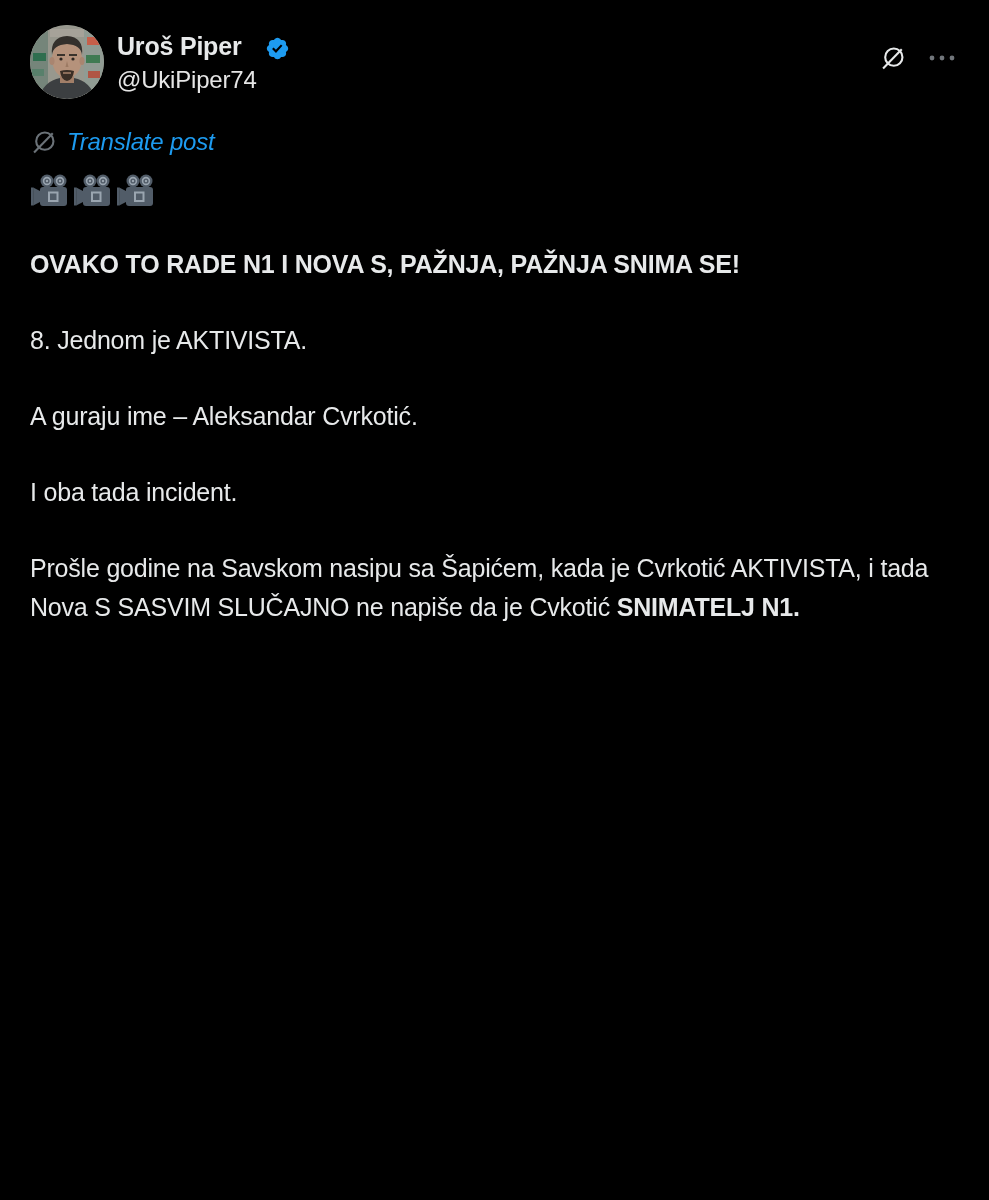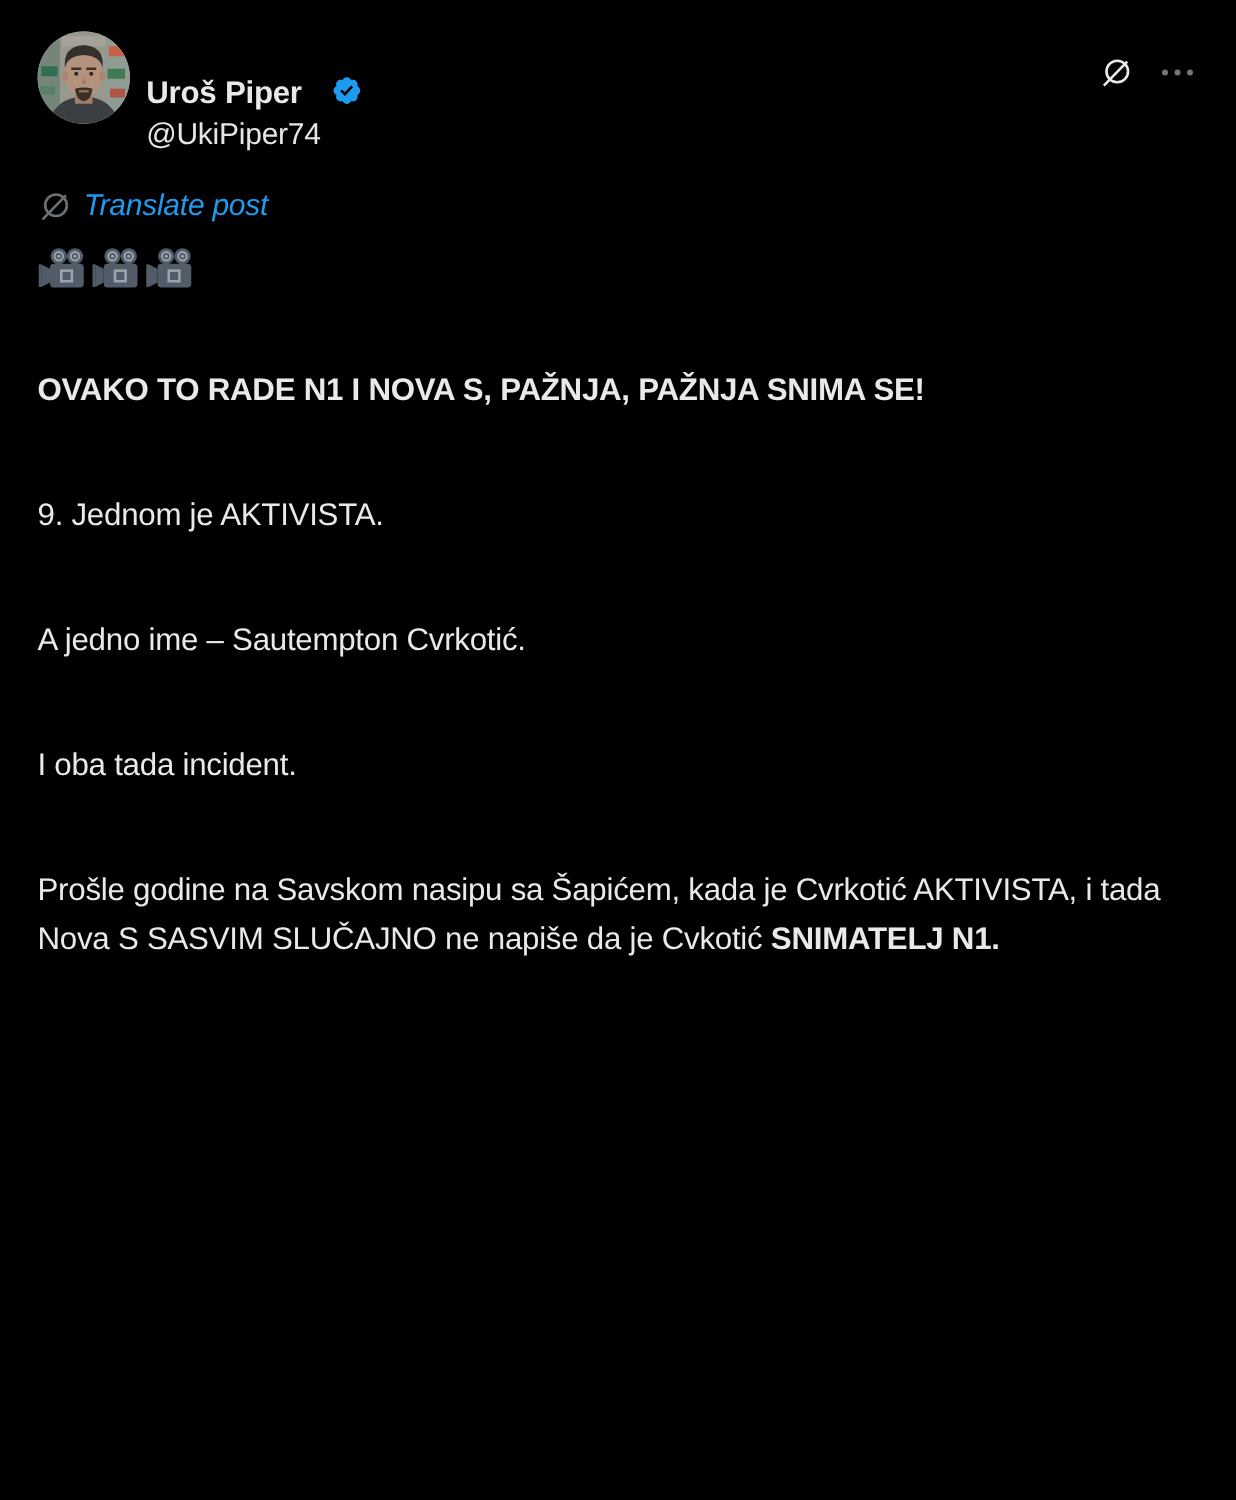--- a/index.html
+++ b/index.html
@@ -12,21 +12,21 @@
   .post { padding: 25px 30px 0 30px; }
 
   
   .header { display: flex; align-items: flex-start; }
   .avatar {
     width: 74px; height: 74px; border-radius: 50%;
     overflow: hidden; flex: none; cursor: pointer; background:#8d9288;
   }
   .avatar svg { display: block; }
   .user-info { margin-left: 13px; padding-top: 7px; }
-  .name-row { display: flex; align-items: flex-start; gap: 24px; cursor: pointer; margin-top: 28px; }
+  .name-row { display: flex; align-items: flex-end; gap: 24px; cursor: pointer; }
   .display-name { font-size: 25px; font-weight: 700; color: #e7e9ea; letter-spacing: -0.2px; }
   .badge { width: 25px; height: 25px; display: inline-block; }
   .handle { font-size: 24px; color: #e5e5e5; margin-top: 5px; cursor: pointer; letter-spacing: -0.2px; }
   .header-actions { margin-left: auto; display: flex; align-items: center; gap: 16px; padding-top: 17px; }
   .icon-btn { background: none; border: none; cursor: pointer; padding: 2px; line-height: 0; }
   .grok-main { color: #e7e9ea; }
   .more { color: #71767b; }
 
   
   .translate-row {
@@ -34,21 +34,21 @@
     background: none; border: none; cursor: pointer; font-style: italic;
   }
   .grok-small { color: #6b7278; line-height: 0; }
   .translate-label { font-size: 24px; color: #1d9bf0; letter-spacing: -0.2px; }
 
   
   .emoji-row { margin-top: 13px; display: flex; gap: 5px; align-items: center; }
 
   
   .post-body { color: #e7e9ea; font-size: 25px; letter-spacing: -0.2px; }
-  .post-body p { margin-top: 61px; line-height: 39px; }
+  .post-body p { margin-top: 37px; line-height: 39px; }
   .post-body .b { font-weight: 700; }
 </style>
 </head>
 <body>
 
 <div class="post">
 
   
   <div class="header">
     <div class="avatar">
@@ -167,19 +167,19 @@
     <rect x="10" y="14" width="27" height="19" rx="3" fill="#515c68"></rect>
     <rect x="19" y="19.5" width="8.5" height="8.5" fill="none" stroke="#9aa5b0" stroke-width="2"></rect>
     <path d="M10 18 L3.2 14.5 L3.2 32.5 L10 29 Z" fill="#515c68"></path>
     <rect x="1" y="14.5" width="2.4" height="18" fill="#515c68"></rect>
   </svg>
 </div>
 
   
   <div class="post-body">
       <p><span class="b">OVAKO TO RADE N1 I NOVA S, PAŽNJA, PAŽNJA SNIMA SE!</span></p>
-      <p><span>9. Jednom je AKTIVISTA.</span></p>
-      <p><span>A jedno ime – Sautempton Cvrkotić.</span></p>
+      <p><span>8. Jednom je AKTIVISTA.</span></p>
+      <p><span>A guraju ime – Aleksandar Cvrkotić.</span></p>
       <p><span>I oba tada incident.</span></p>
       <p><span>Prošle godine na Savskom nasipu sa Šapićem, kada je Cvrkotić AKTIVISTA, i tada Nova S SASVIM SLUČAJNO ne napiše da je Cvkotić </span><span class="b">SNIMATELJ N1.</span></p>
     </div>
 
 </div>
 
 </body></html>

